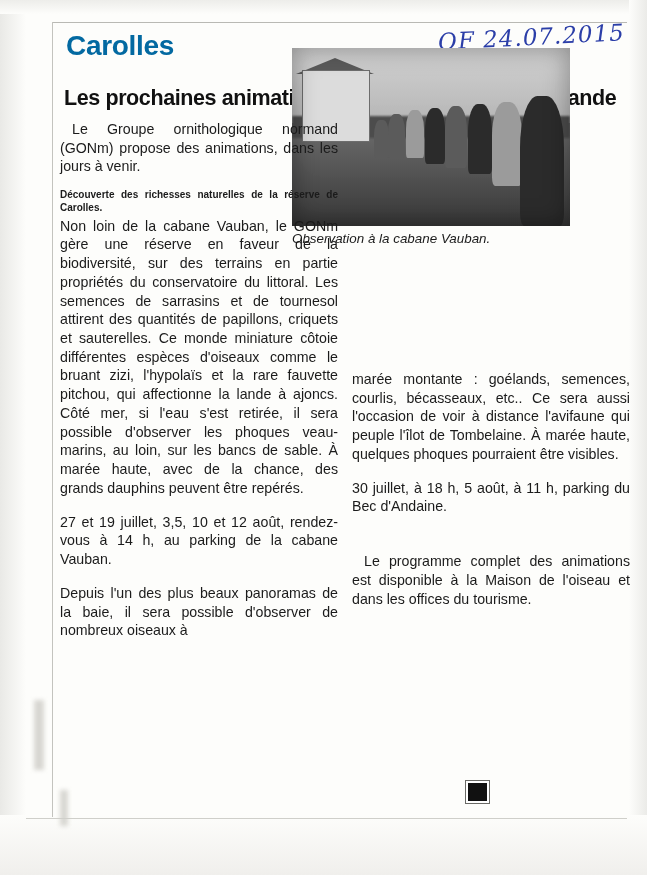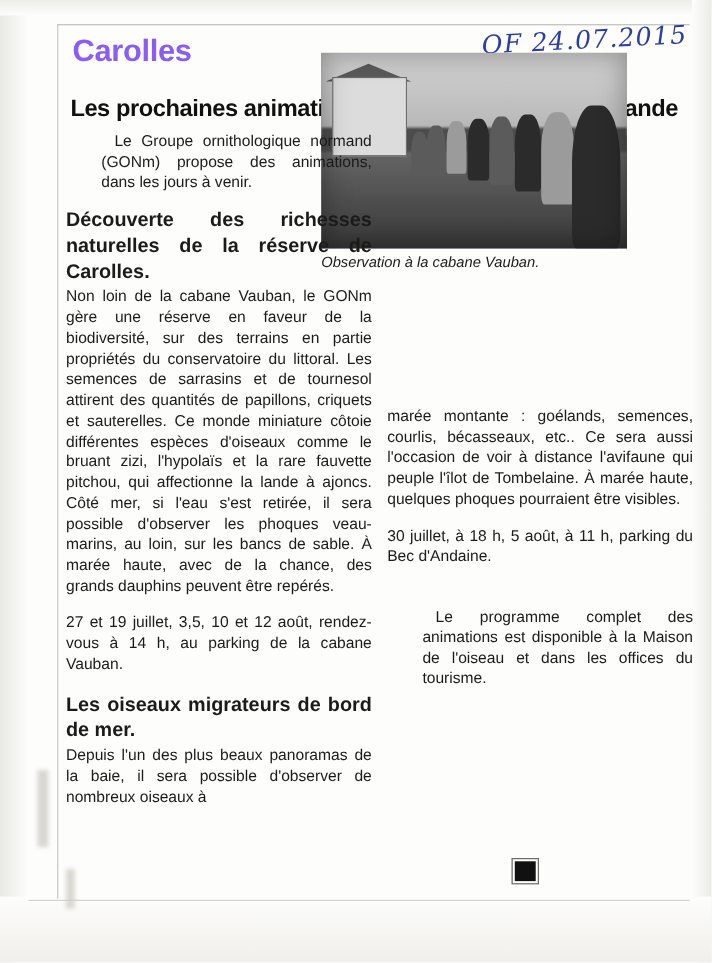--- a/index.html
+++ b/index.html
@@ -86,21 +86,21 @@
   }
 
   
   #headline-town {
     position: absolute;
     left: 66px;
     top: 30px;
     font-size: 28px;
     font-weight: bold;
     letter-spacing: -0.3px;
-    color: #8b5cf6;
+    color: #0369a1;
   }
   #headline-main {
     position: absolute;
     left: 64px;
     top: 86px;
     right: 14px;
     font-size: 21.5px;
     font-weight: bold;
     color: #111;
     letter-spacing: -0.4px;
@@ -125,25 +125,25 @@
     text-align: justify;
     -webkit-hyphens: auto;
     hyphens: auto;
   }
   .col-left { left: 0; }
   .col-right { left: 292px; }
 
   p {
     margin: 0 0 2px 0;
   }
-  p.indent { text-indent: 12px; margin-left: 32px; }
+  p.indent { text-indent: 12px; }
   .lede { margin-bottom: 12px; }
   .sub {
     font-weight: bold;
-    font-size: 18px;
+    font-size: 10px;
   }
   .bold { font-weight: normal; }
   .gap { height: 13px; }
   .gap-sm { height: 8px; }
 
   
   #photo-wrap {
     position: absolute;
     left: 292px;
     top: 48px;
@@ -278,21 +278,20 @@
 
       <p class="sub">Découverte des richesses naturelles de la réserve de Carolles.</p>
       <p>Non loin de la cabane Vauban, le GONm gère une réserve en faveur de la biodiversité, sur des terrains en partie propriétés du conservatoire du littoral. Les semences de sarrasins et de tournesol attirent des quantités de papillons, criquets et sauterelles. Ce monde miniature côtoie différentes espèces d'oiseaux comme le bruant zizi, l'hypolaïs et la rare fauvette pitchou, qui affectionne la lande à ajoncs. Côté mer, si l'eau s'est retirée, il sera possible d'observer les phoques veau-marins, au loin, sur les bancs de sable. À marée haute, avec de la chance, des grands dauphins peuvent être repérés.</p>
 
       <div class="gap"></div>
 
       <p><span class="bold">27 et 19 juillet</span><span>, 3,5, 10 et 12 août, rendez-vous à 14 h, au parking de la cabane Vauban.</span></p>
 
       <div class="gap"></div>
 
-      <p class="sub">Les oiseaux migrateurs de bord de mer.</p>
       <p>Depuis l'un des plus beaux panoramas de la baie, il sera possible d'observer de nombreux oiseaux à</p>
     </div>
 
     <div class="col col-right" style="top:250px;">
       <p>marée montante : goélands, semences, courlis, bécasseaux, etc.. Ce sera aussi l'occasion de voir à distance l'avifaune qui peuple l'îlot de Tombelaine. À marée haute, quelques phoques pourraient être visibles.</p>
 
       <div class="gap"></div>
 
       <p><span class="bold">30 juillet</span><span>, à 18 h, 5 août, à 11 h, parking du Bec d'Andaine.</span></p>
 

